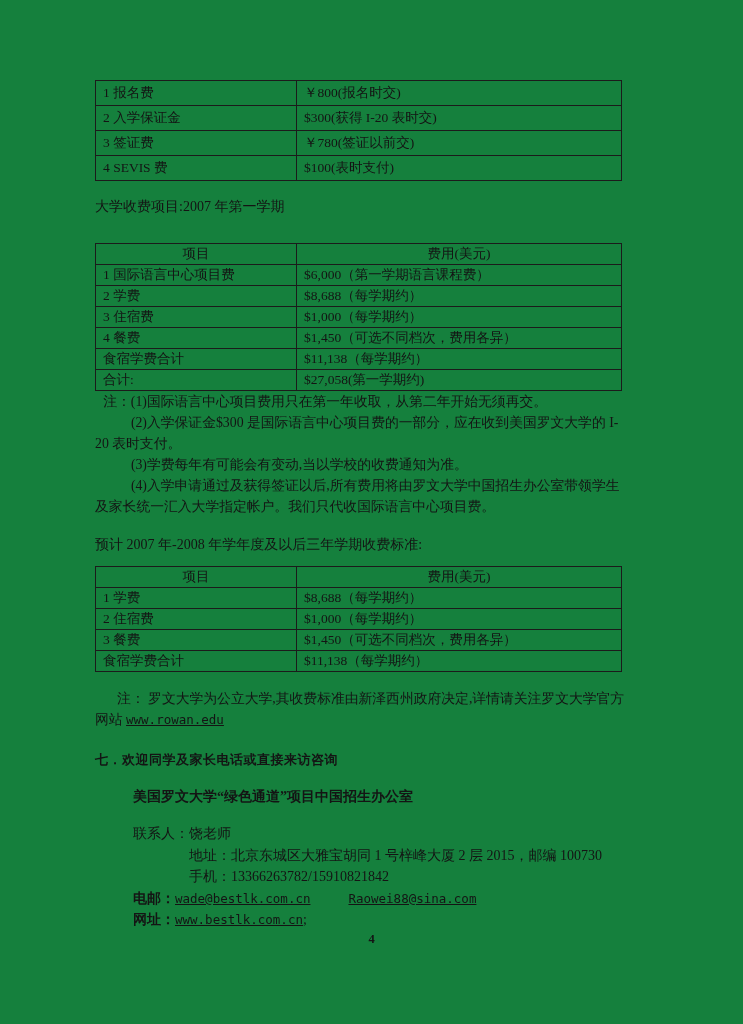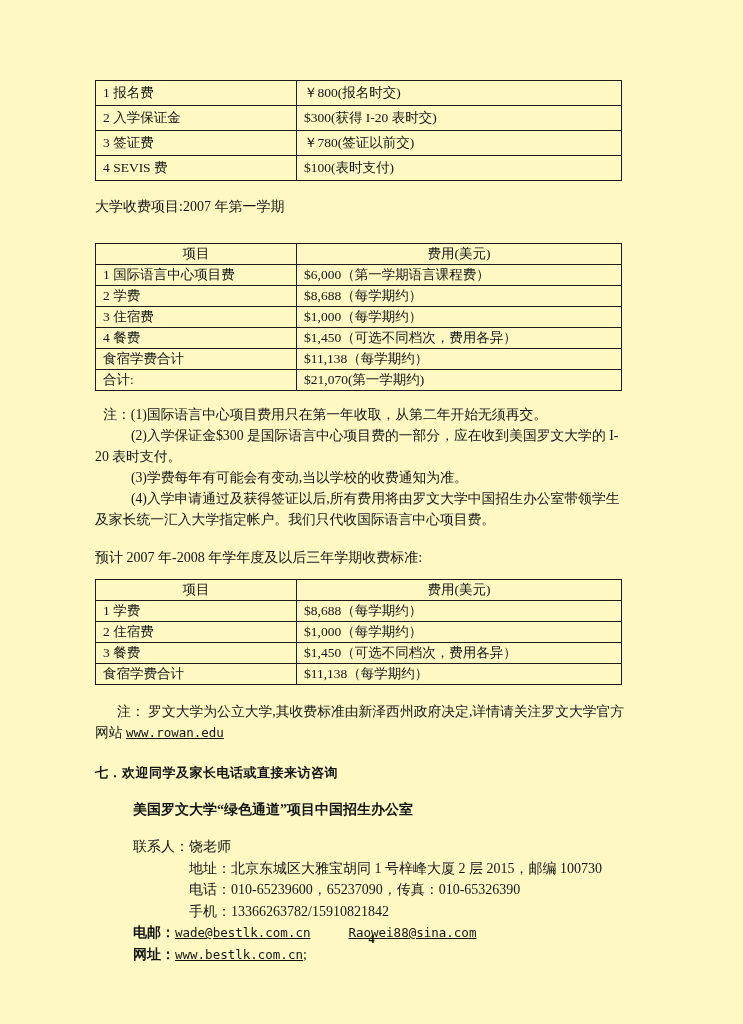--- a/index.html
+++ b/index.html
@@ -1,19 +1,19 @@
 <!DOCTYPE html>
 <html><head>
 <meta charset="utf-8">
 <style>
   html,body{margin:0;padding:0;background:#ffffff;}
   .page{
     position:relative;
     width:743px;height:1024px;
-    background:#fef9c3;
+    background:#15803d;
     font-family:"Liberation Serif","DejaVu Serif",serif;
     color:#141414;
     overflow:hidden;
   }
   .content{
     position:absolute;
     left:95px;top:0;
     width:530px;
   }
   
@@ -38,21 +38,21 @@
   .tbl-forecast td,.tbl-forecast th{height:16.5px;}
   th.c-item,th.c-fee{text-align:center;}
   
   .sec-title{
     margin:0;
     font-size:14px;
     line-height:18px;
   }
   .sec-title.first{margin-top:17px;margin-bottom:27px;}
   .sec-title.second{margin-top:19px;margin-bottom:12px;}
-  .notes{margin-top:13px;font-size:13.8px;line-height:21px;}
+  .notes{font-size:13.8px;line-height:21px;}
   .note{margin:0;}
   .note.lead{text-indent:0.6em;}
   .note.sub{text-indent:2.6em;}
   .uni-note{
     margin:16px 0 0 0;
     font-size:13.8px;line-height:21px;
     text-indent:1.6em;
   }
   .doc-link{
     font-family:"DejaVu Sans Mono","Liberation Mono",monospace;
@@ -142,21 +142,21 @@
         <tr>
           <td class="c-item">4 餐费</td>
           <td class="c-fee">$1,450（可选不同档次，费用各异）</td>
         </tr>
         <tr>
           <td class="c-item">食宿学费合计</td>
           <td class="c-fee">$11,138（每学期约）</td>
         </tr>
         <tr>
           <td class="c-item">合计:</td>
-          <td class="c-fee">$21,070(第一学期约)</td>
+          <td class="c-fee">$27,058(第一学期约)</td>
         </tr>
       </tbody>
     </table>
 
     <div class="notes">
       <p class="note lead">注：(1)国际语言中心项目费用只在第一年收取，从第二年开始无须再交。</p>
       <p class="note sub">(2)入学保证金$300 是国际语言中心项目费的一部分，应在收到美国罗文大学的 I-20 表时支付。</p>
       <p class="note sub">(3)学费每年有可能会有变动,当以学校的收费通知为准。</p>
       <p class="note sub">(4)入学申请通过及获得签证以后,所有费用将由罗文大学中国招生办公室带领学生及家长统一汇入大学指定帐户。我们只代收国际语言中心项目费。</p>
     </div>
@@ -192,21 +192,20 @@
 
     <p class="uni-note"><span>注： 罗文大学为公立大学,其收费标准由新泽西州政府决定,详情请关注罗文大学官方网站</span> <a class="doc-link">www.rowan.edu</a></p>
 
     <h2 class="s7-heading">七．欢迎同学及家长电话或直接来访咨询</h2>
 
     <p class="office">美国罗文大学“绿色通道”项目中国招生办公室</p>
 
     <div class="contact">
       <p class="c-line bold"><span>联系人：</span><span>饶老师</span></p>
       <p class="c-line indent2"><span>地址：</span><span>北京东城区大雅宝胡同 1 号梓峰大厦 2 层 2015，邮编  100730</span></p>
-      <p class="c-line indent2"><span>电话：</span><span>010-65239600，65237090，传真：010-65326390</span></p>
       <p class="c-line indent2"><span>手机：</span><span>13366263782/15910821842</span></p>
       <p class="c-line"><span class="lbl-bold">电邮：</span><a class="doc-link">wade@bestlk.com.cn</a><a class="doc-link email2">Raowei88@sina.com</a></p>
       <p class="c-line"><span class="lbl-bold">网址：</span><a class="doc-link">www.bestlk.com.cn</a><span>;</span></p>
     </div>
 
   </div>
 
   <div class="page-num">4</div>
 </div>
 

